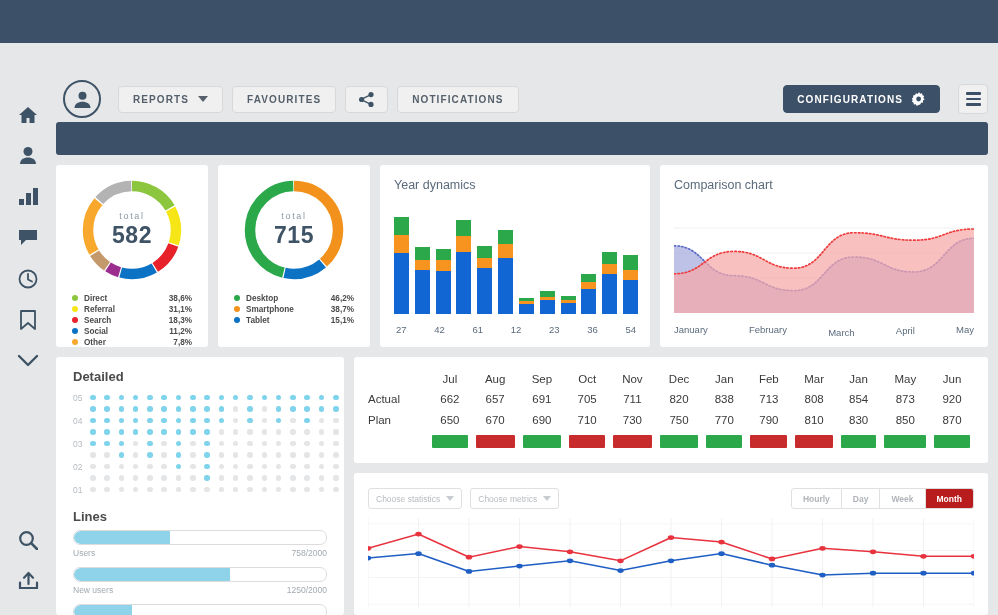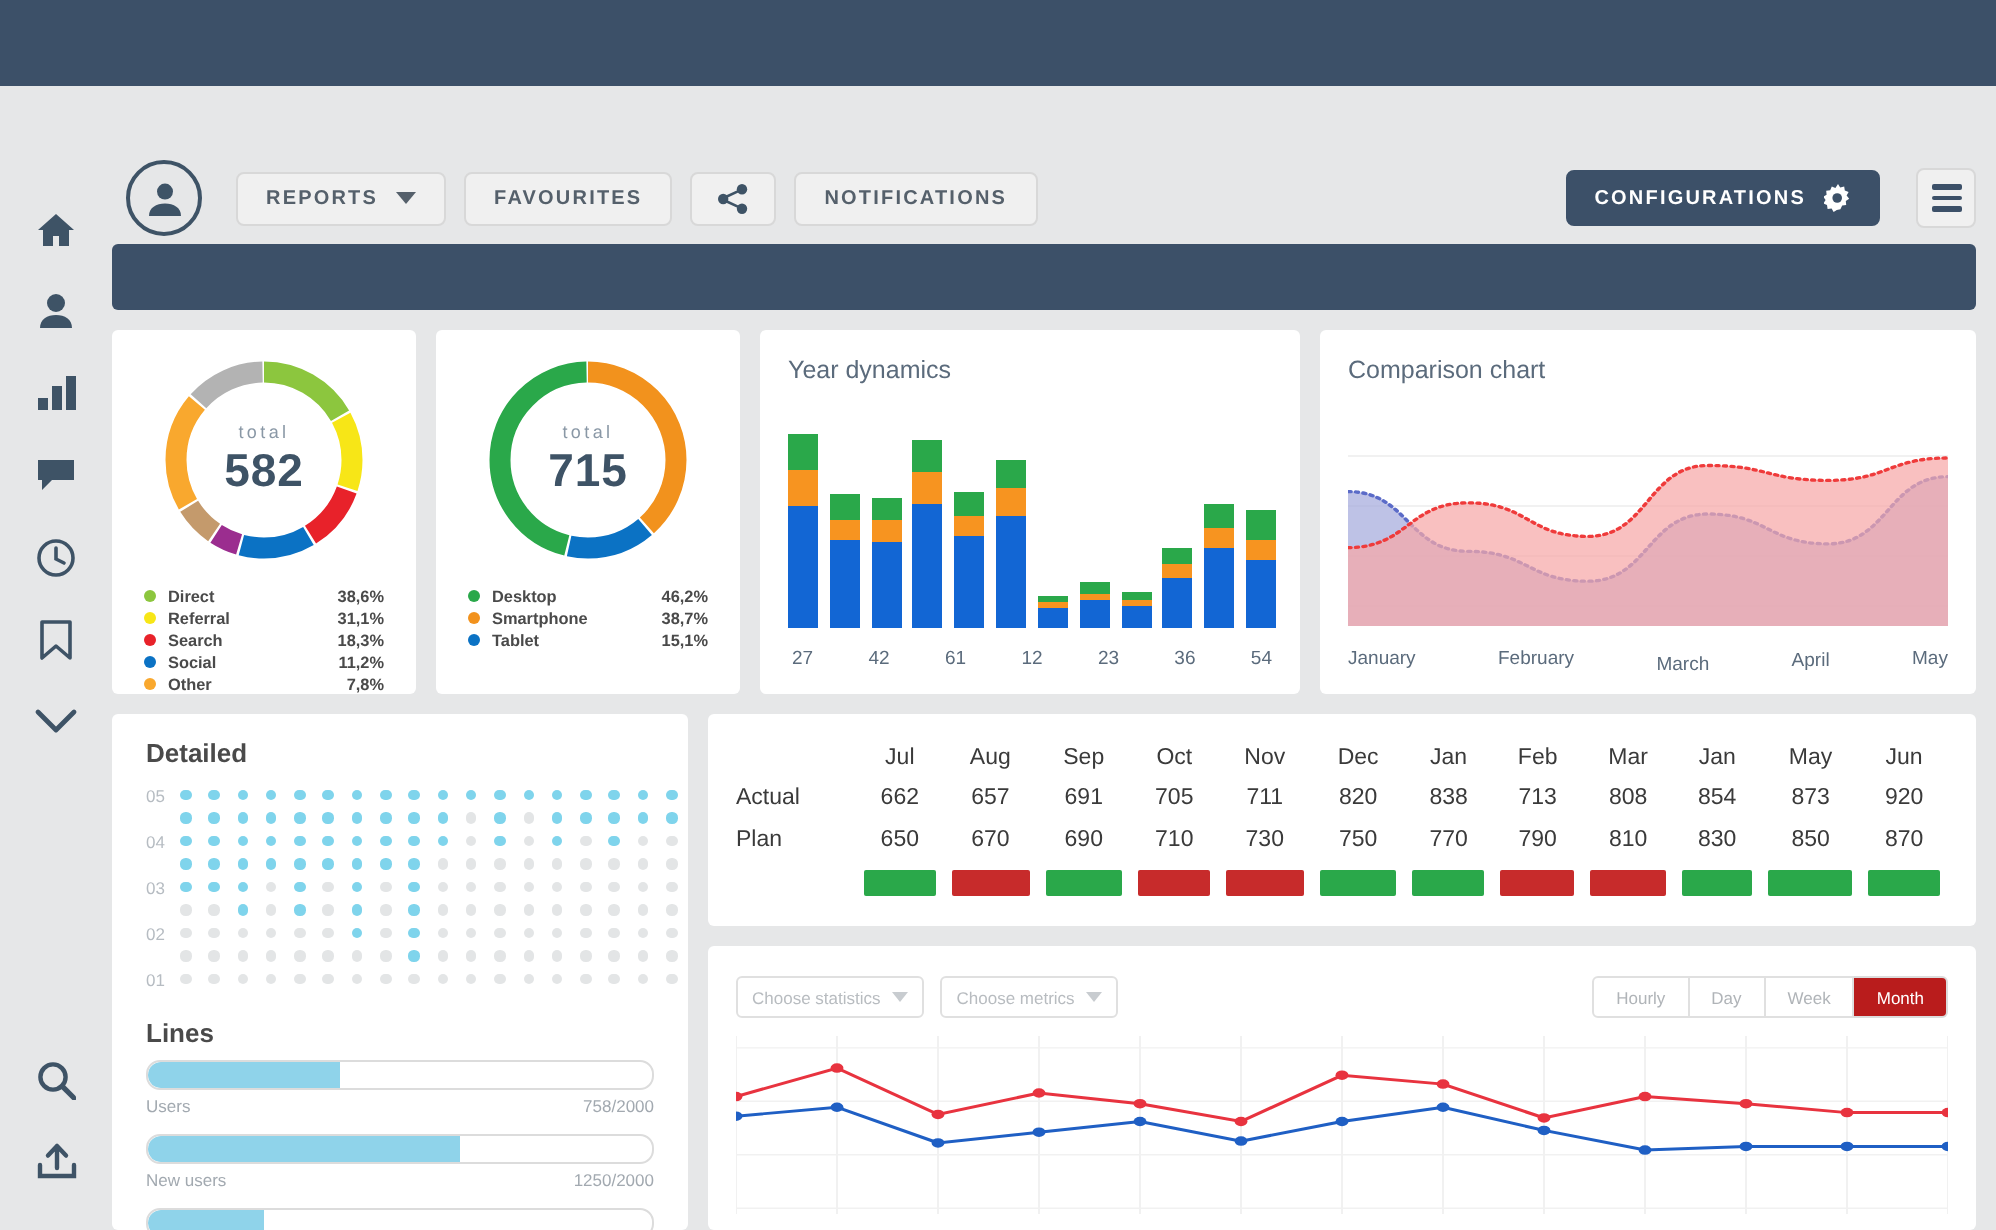--- a/index.html
+++ b/index.html
@@ -105,21 +105,21 @@
 
   
   .chartcard{background:#fff;border-radius:3px;flex:1 1 auto;position:relative;padding:0 14px;min-height:0;}
   .chart-toolbar{display:flex;align-items:center;height:34px;padding-top:9px;}
   .select{
     border:1px solid #e0e0e0;border-radius:3px;height:21px;min-width:88px;
     display:flex;align-items:center;justify-content:space-between;padding:0 7px;
     font-size:8.5px;color:#b8bcc0;margin-right:8px;box-sizing:border-box;
   }
   .sel-caret{width:0;height:0;border-left:4px solid transparent;border-right:4px solid transparent;border-top:5px solid #c8ccd0;margin-left:6px;}
-  .toggles{display:flex;margin-left:auto;}
+  .toggles{display:flex;margin-left:auto;font-weight:bold;}
   .tg{border:1px solid #e0e0e0;border-left:none;height:21px;padding:0 11px;display:flex;align-items:center;font-size:8.5px;color:#b0b4b8;box-sizing:border-box;}
   .tg:first-child{border-left:1px solid #e0e0e0;border-radius:3px 0 0 3px;}
   .tg:last-child{border-radius:0 3px 3px 0;}
   .tg.active{background:#b91c1c;color:#fff;border-color:#dcdcdc;}
   .linechart{position:absolute;left:14px;right:14px;top:45px;bottom:8px;}
 </style>
 </head>
 <body>
 
 <div class="topstrip"></div>

